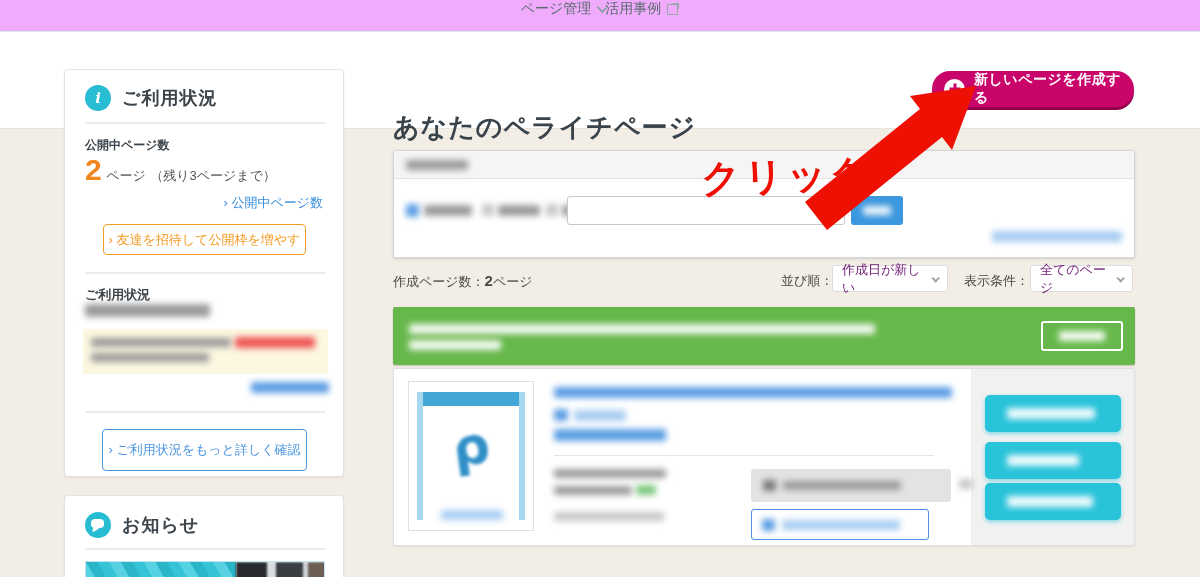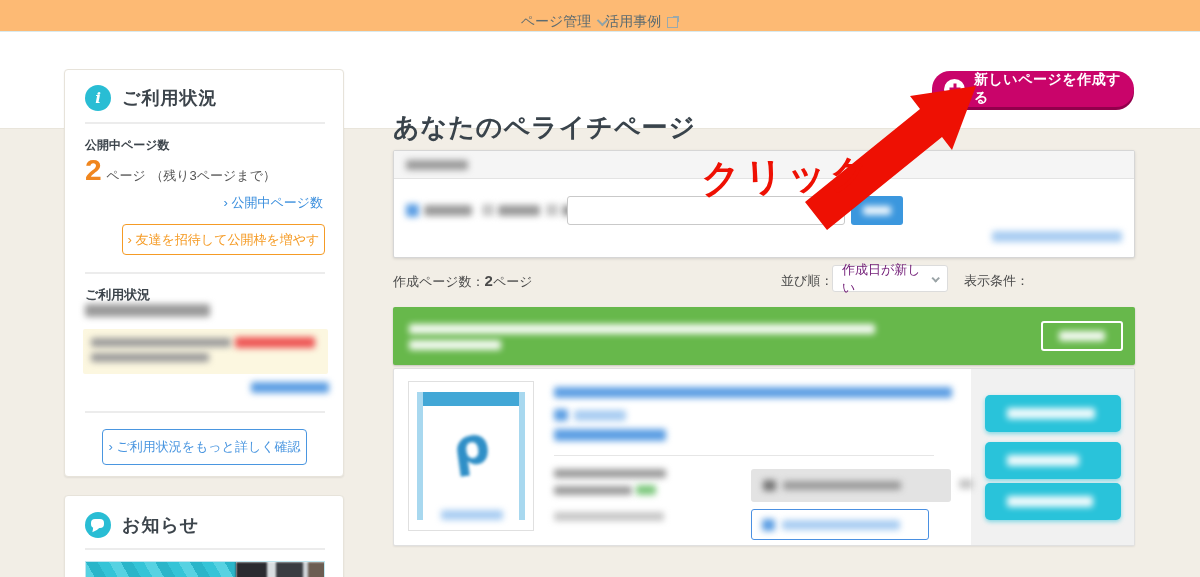--- a/index.html
+++ b/index.html
@@ -2,22 +2,22 @@
 <html><head>
 <meta charset="utf-8">
 <style>
   * { margin:0; padding:0; box-sizing:border-box; }
   html,body { width:1200px; height:577px; }
   body { font-family:"Liberation Sans","DejaVu Sans",sans-serif; }
   #app { position:relative; width:1200px; height:577px; background:#f2eee6; overflow:hidden; }
 
   
   .topnav { position:absolute; top:0; left:0; width:1200px; height:32px;
-    background:#fdba74; border-bottom:1px solid #d9eaee;
-    display:flex; justify-content:center; align-items:flex-end; z-index:5; }
+    background:#f0abfc; border-bottom:1px solid #d9eaee;
+    display:flex; justify-content:center; align-items:flex-start; z-index:5; }
   .navitem { display:flex; align-items:center; gap:6px; font-size:14px; color:#5c6b70; cursor:pointer; }
   .chev { width:8px; height:8px; border-right:2px solid #8fa3a8; border-bottom:2px solid #8fa3a8;
     transform:rotate(45deg) translateY(-2px); display:inline-block; }
   .extlink { width:12px; height:12px; display:inline-block; position:relative; }
   .extlink:before { content:""; position:absolute; left:0; bottom:0; width:9px; height:9px; border:1.5px solid #9aa9ad; }
   .extlink:after { content:""; position:absolute; right:0; top:0; width:5px; height:5px;
     border-top:1.5px solid #9aa9ad; border-right:1.5px solid #9aa9ad; }
 
   
   .headband { position:absolute; top:32px; left:0; width:1200px; height:97px; background:#ffffff;
@@ -147,38 +147,38 @@
     <div class="divider" style="left:20px; top:52px; width:240px;"></div>
 
     <div class="sm-bold" style="top:67px;">公開中ページ数</div>
     <div style="position:absolute; left:20px; top:83px;">
       <span class="bignum">2</span>
       <span class="cnt-unit">ページ</span>
       <span class="cnt-note">（残り3ページまで）</span>
     </div>
     <div style="position:absolute; right:20px; top:124px;" class="bluelink">› 公開中ページ数</div>
 
-    <div class="outbtn orange" style="left:38px; top:154px; width:203px; height:31px;margin-left:19px;">› 友達を招待して公開枠を増やす</div>
+    <div class="outbtn orange" style="left:38px; top:154px; width:203px; height:31px;">› 友達を招待して公開枠を増やす</div>
 
     <div class="divider" style="left:20px; top:202px; width:240px;"></div>
 
     <div class="sm-bold" style="top:216px; font-size:13px;">ご利用状況</div>
     <div class="bz bz-gray" style="left:20px; top:234px; width:125px; height:13px;"></div>
 
     <div class="yellowbox">
       <div class="bz bz-gray" style="left:8px; top:9px; width:140px; height:9px;"></div>
       <div class="bz bz-red" style="left:152px; top:8px; width:80px; height:11px;"></div>
       <div class="bz bz-gray" style="left:8px; top:24px; width:118px; height:9px;"></div>
     </div>
 
     <div class="bz bz-blue" style="left:186px; top:312px; width:78px; height:11px;"></div>
 
     <div class="divider" style="left:20px; top:341px; width:240px;"></div>
 
-    <div class="outbtn blue" style="left:37px; top:359px; width:205px; height:36px;">› ご利用状況をもっと詳しく確認</div>
+    <div class="outbtn blue" style="left:37px; top:359px; width:205px; height:42px;">› ご利用状況をもっと詳しく確認</div>
   </div>
 
   <div class="card side2">
     <div class="cardhead" style="top:16px;">
       <span class="cicon speech"></span>
       <span class="cardtitle">お知らせ</span>
     </div>
     <div class="divider" style="left:20px; top:52px; width:240px;"></div>
     <div class="newsbanner">
       <div class="pat"></div>
@@ -209,20 +209,24 @@
     <span>作成ページ数：</span><span style="font-weight:bold; font-size:15px;">2</span><span>ページ</span>
   </div>
 
   <div class="toolbar-label" style="left:781px; top:272px;">並び順：</div>
   <div class="selectbox" style="left:832px; top:265px; width:116px;">
     <span>作成日が新しい</span>
     <span class="chev"></span>
   </div>
 
   <div class="toolbar-label" style="left:964px; top:272px;">表示条件：</div>
+  <div class="selectbox" style="left:1030px; top:265px; width:103px;">
+    <span>全てのページ</span>
+    <span class="chev"></span>
+  </div>
 
   <div class="greenbanner">
     <div class="bz bz-white" style="left:16px; top:17px; width:466px; height:10px;"></div>
     <div class="bz bz-white" style="left:16px; top:33px; width:92px; height:10px;"></div>
     <div class="gbtn">
       <div class="bz bz-white" style="left:16px; top:8px; width:46px; height:10px;"></div>
     </div>
   </div>
 
   <div class="card pagecard">

